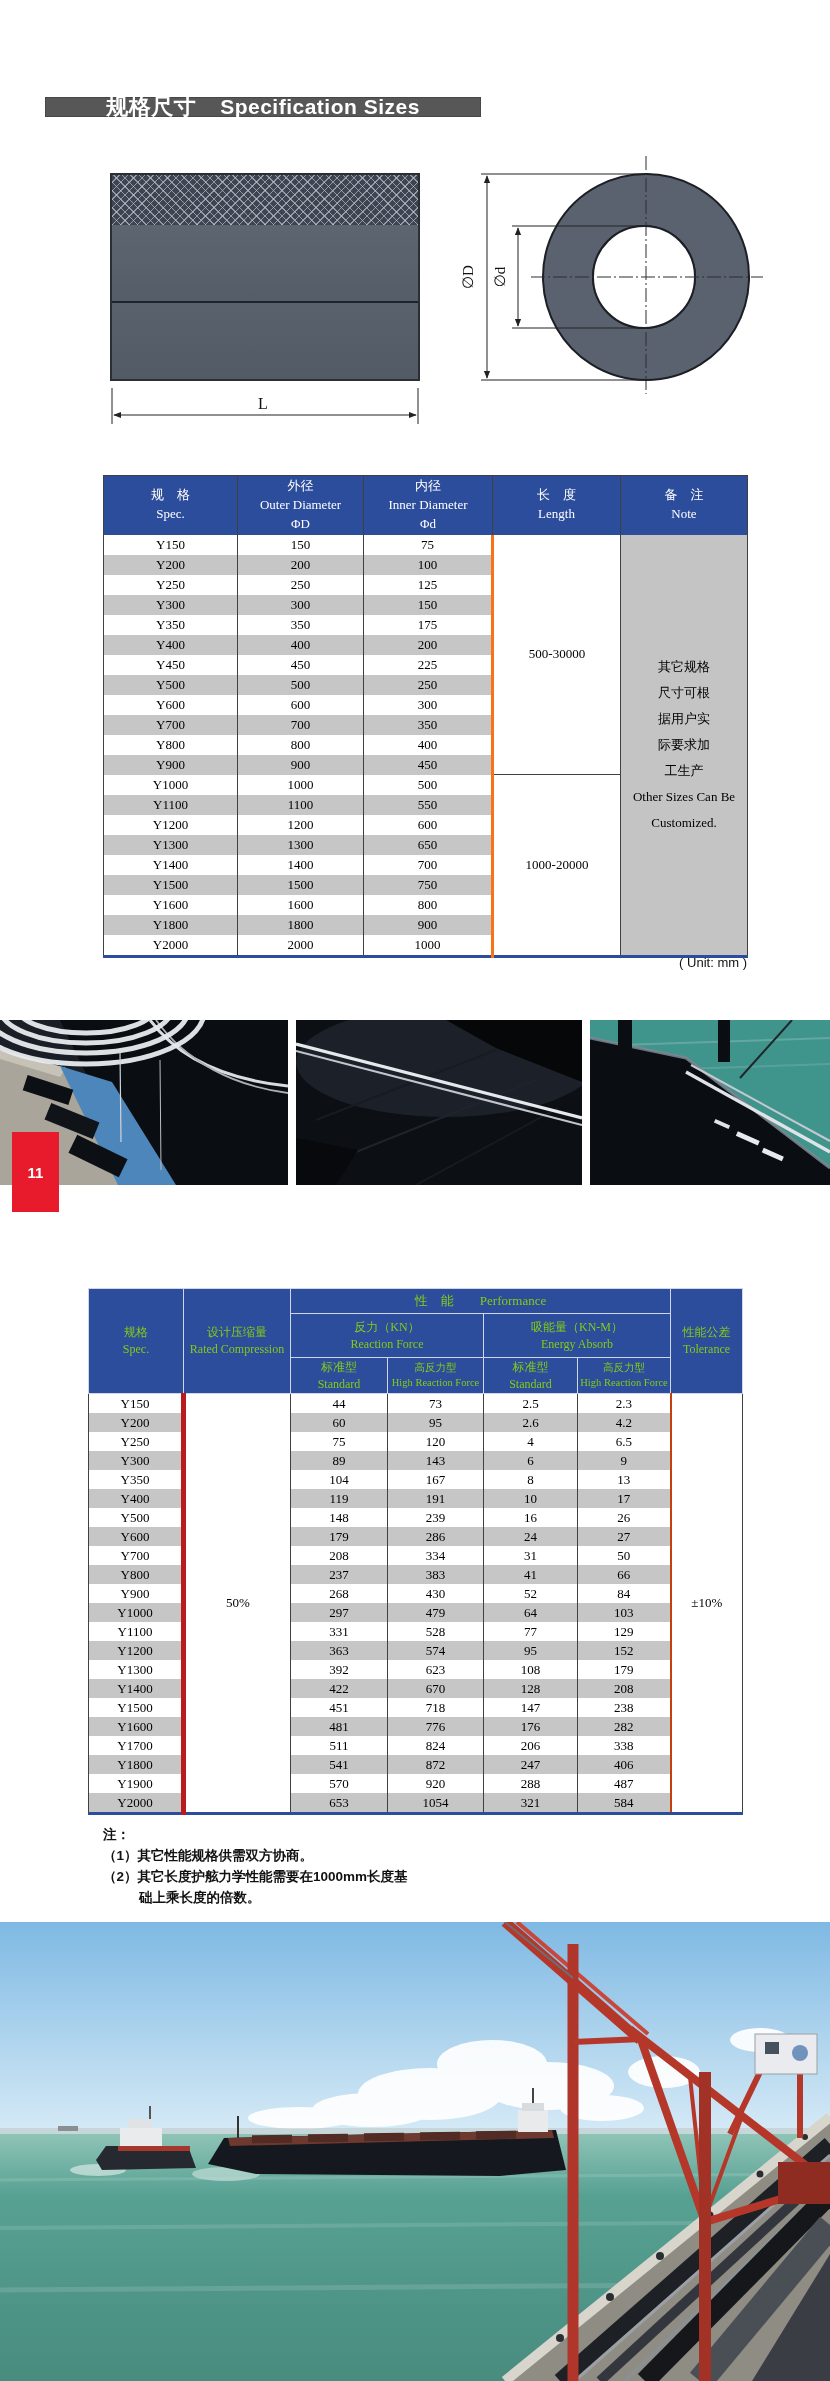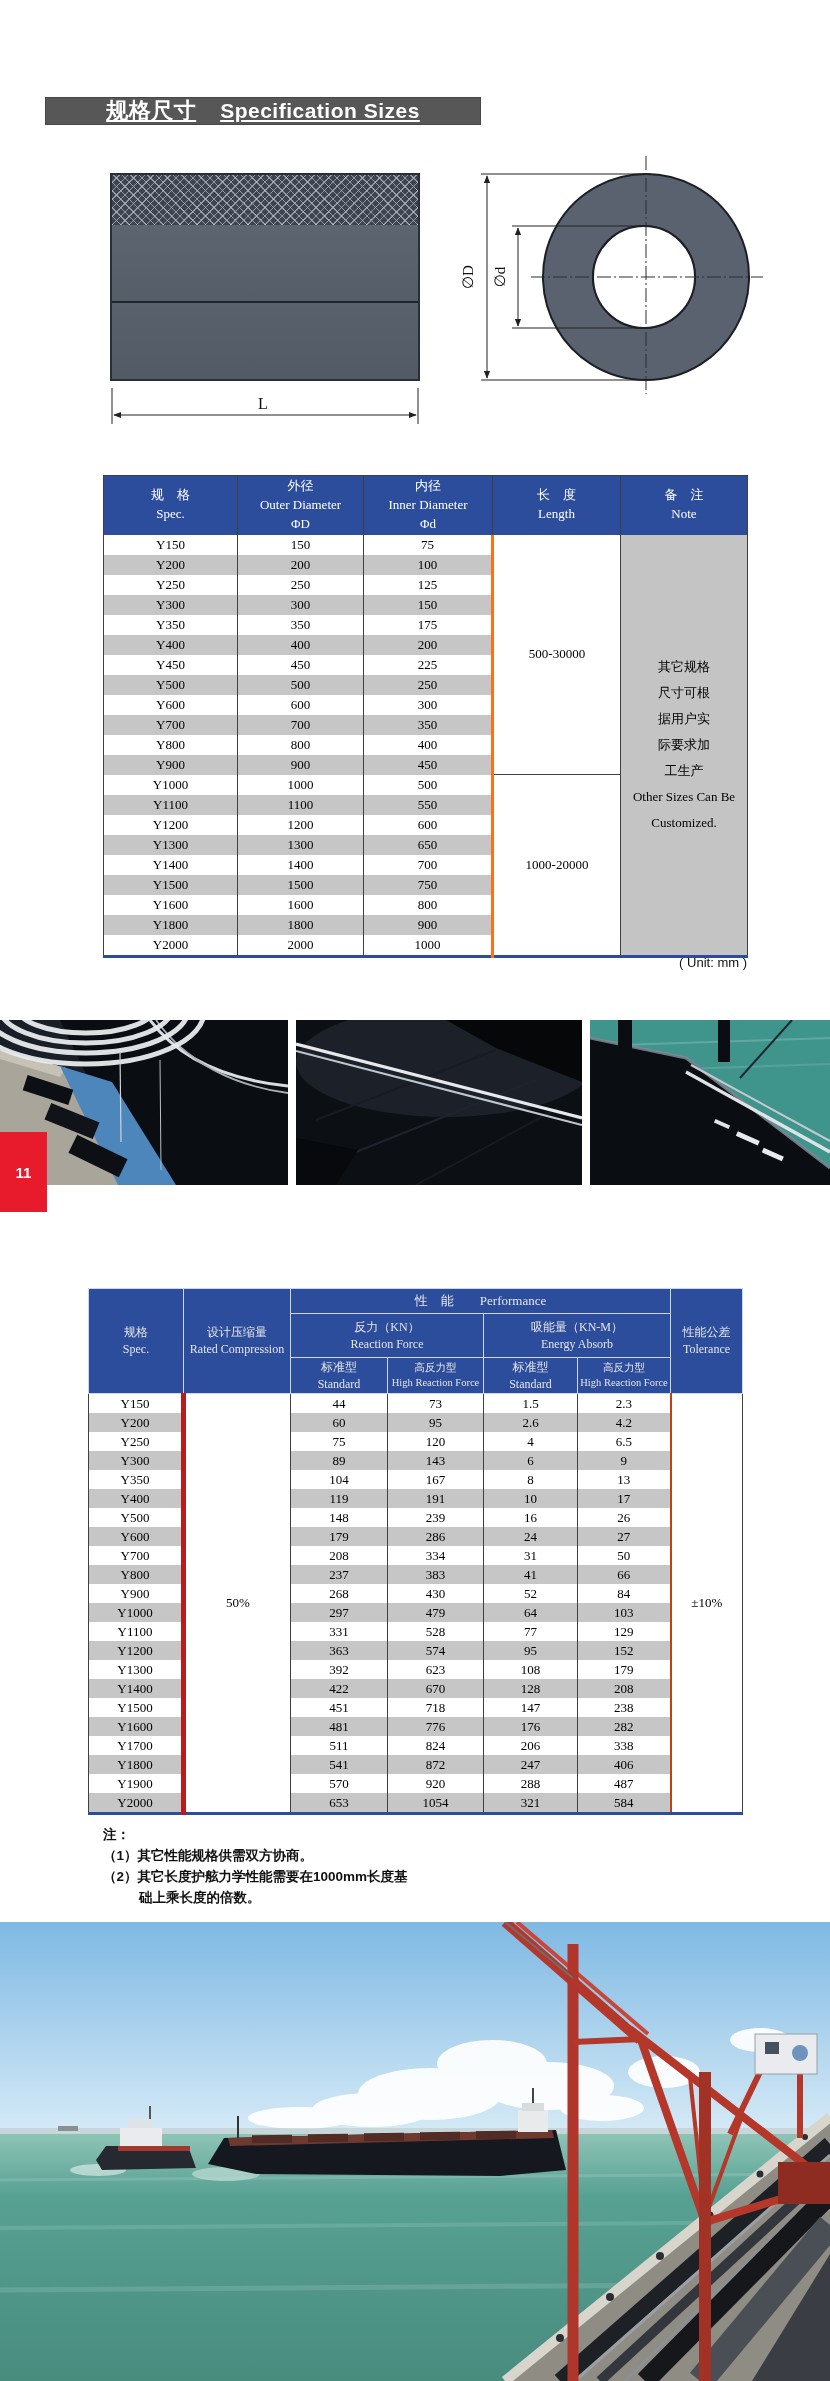--- a/index.html
+++ b/index.html
@@ -40,21 +40,21 @@
   #t1 tbody tr:nth-child(even) td.c{background:#c6c6c6;}
   #t1 td.len{border-left:3px solid #f97316;background:#fff;font-size:13px;}
   #t1 td.len.top{border-top:1px solid #404040;}
   #t1 td.notecell{border-left:1px solid #404040;background:#c4c4c4;white-space:pre-line;
                   line-height:26px;font-size:13px;}
   .unit-note{position:absolute;left:555px;top:955px;width:192px;text-align:right;
              font-size:13px;color:#111;}
 
   #t2{position:absolute;left:88px;top:1288px;width:654px;
       border:1px solid #404040;border-bottom:3px solid #2c4c9c;}
-  #t2 th{background:#2c4c9c;color:#e5e5e5;font-weight:normal;white-space:pre-line;
+  #t2 th{background:#2c4c9c;color:#84cc16;font-weight:normal;white-space:pre-line;
          font-size:12px;line-height:1.4;border:1px solid #cfd6e8;
          vertical-align:middle;text-align:center;padding:0;}
   #t2 thead tr:nth-child(1) th{height:24px;}
   #t2 thead tr:nth-child(2) th{height:43px;}
   #t2 thead tr:nth-child(3) th{height:35px;}
   #t2 th.perf{font-size:13px;}
   #t2 th.hi{font-size:10.5px;}
   #t2 td{height:19px;font-size:13px;text-align:center;vertical-align:middle;padding:0;}
   #t2 td.c{border-left:1px solid #404040;}
   #t2 tbody tr:nth-child(even) td.c{background:#c6c6c6;}
@@ -64,31 +64,31 @@
   
   .notes{position:absolute;font-size:13.5px;line-height:21px;color:#111;}
   .notes-zh{left:103px;top:1824px;width:316px;font-weight:600;}
   .notes-en{left:420px;top:1822px;width:335px;font-family:"Liberation Sans","DejaVu Sans",sans-serif;
             font-size:14px;line-height:20px;font-weight:500;}
   .notes .ind{padding-left:36px;}
 
   
   .photo{position:absolute;top:1020px;height:165px;overflow:hidden;}
   .photo svg{display:block;}
-  .pageno{position:absolute;left:0;top:1132px;width:47px;height:80px;background:#e81b2c;
+  .pageno{position:absolute;left:12px;top:1132px;width:47px;height:80px;background:#e81b2c;
           color:#fff;display:flex;align-items:center;justify-content:center;
           font-size:15px;font-weight:600;}
   .bottom-photo{position:absolute;left:0;top:1922px;width:830px;height:459px;overflow:hidden;}
 </style>
 </head>
 <body>
 
 <div id="page">
 
-  <div class="titlebar" style="left:45px;top:97px;width:436px;height:28px;text-decoration:underline;">
+  <div class="titlebar" style="left:45px;top:97px;width:436px;height:20px;">
     <span class="zh">规格尺寸</span>
     <span>Specification Sizes</span>
   </div>
 
   <div class="side-view">
     <div class="hatch"></div>
     <div class="body-top"></div>
     <div class="midline"></div>
     <div class="body-bot"></div>
   </div>
@@ -361,21 +361,21 @@
         <th class="hi">高反力型
 High Reaction Force</th>
       </tr>
     </thead>
     <tbody>
         <tr>
           <td class="c">Y150</td>
           <td class="merged" rowspan="22">50%</td>
           <td class="c">44</td>
           <td class="c">73</td>
-          <td class="c">1.5</td>
+          <td class="c">2.5</td>
           <td class="c">2.3</td>
           <td class="merged tol" rowspan="22">±10%</td>
         </tr>
         <tr>
           <td class="c">Y200</td>
           <td class="c">60</td>
           <td class="c">95</td>
           <td class="c">2.6</td>
           <td class="c">4.2</td>
         </tr>

